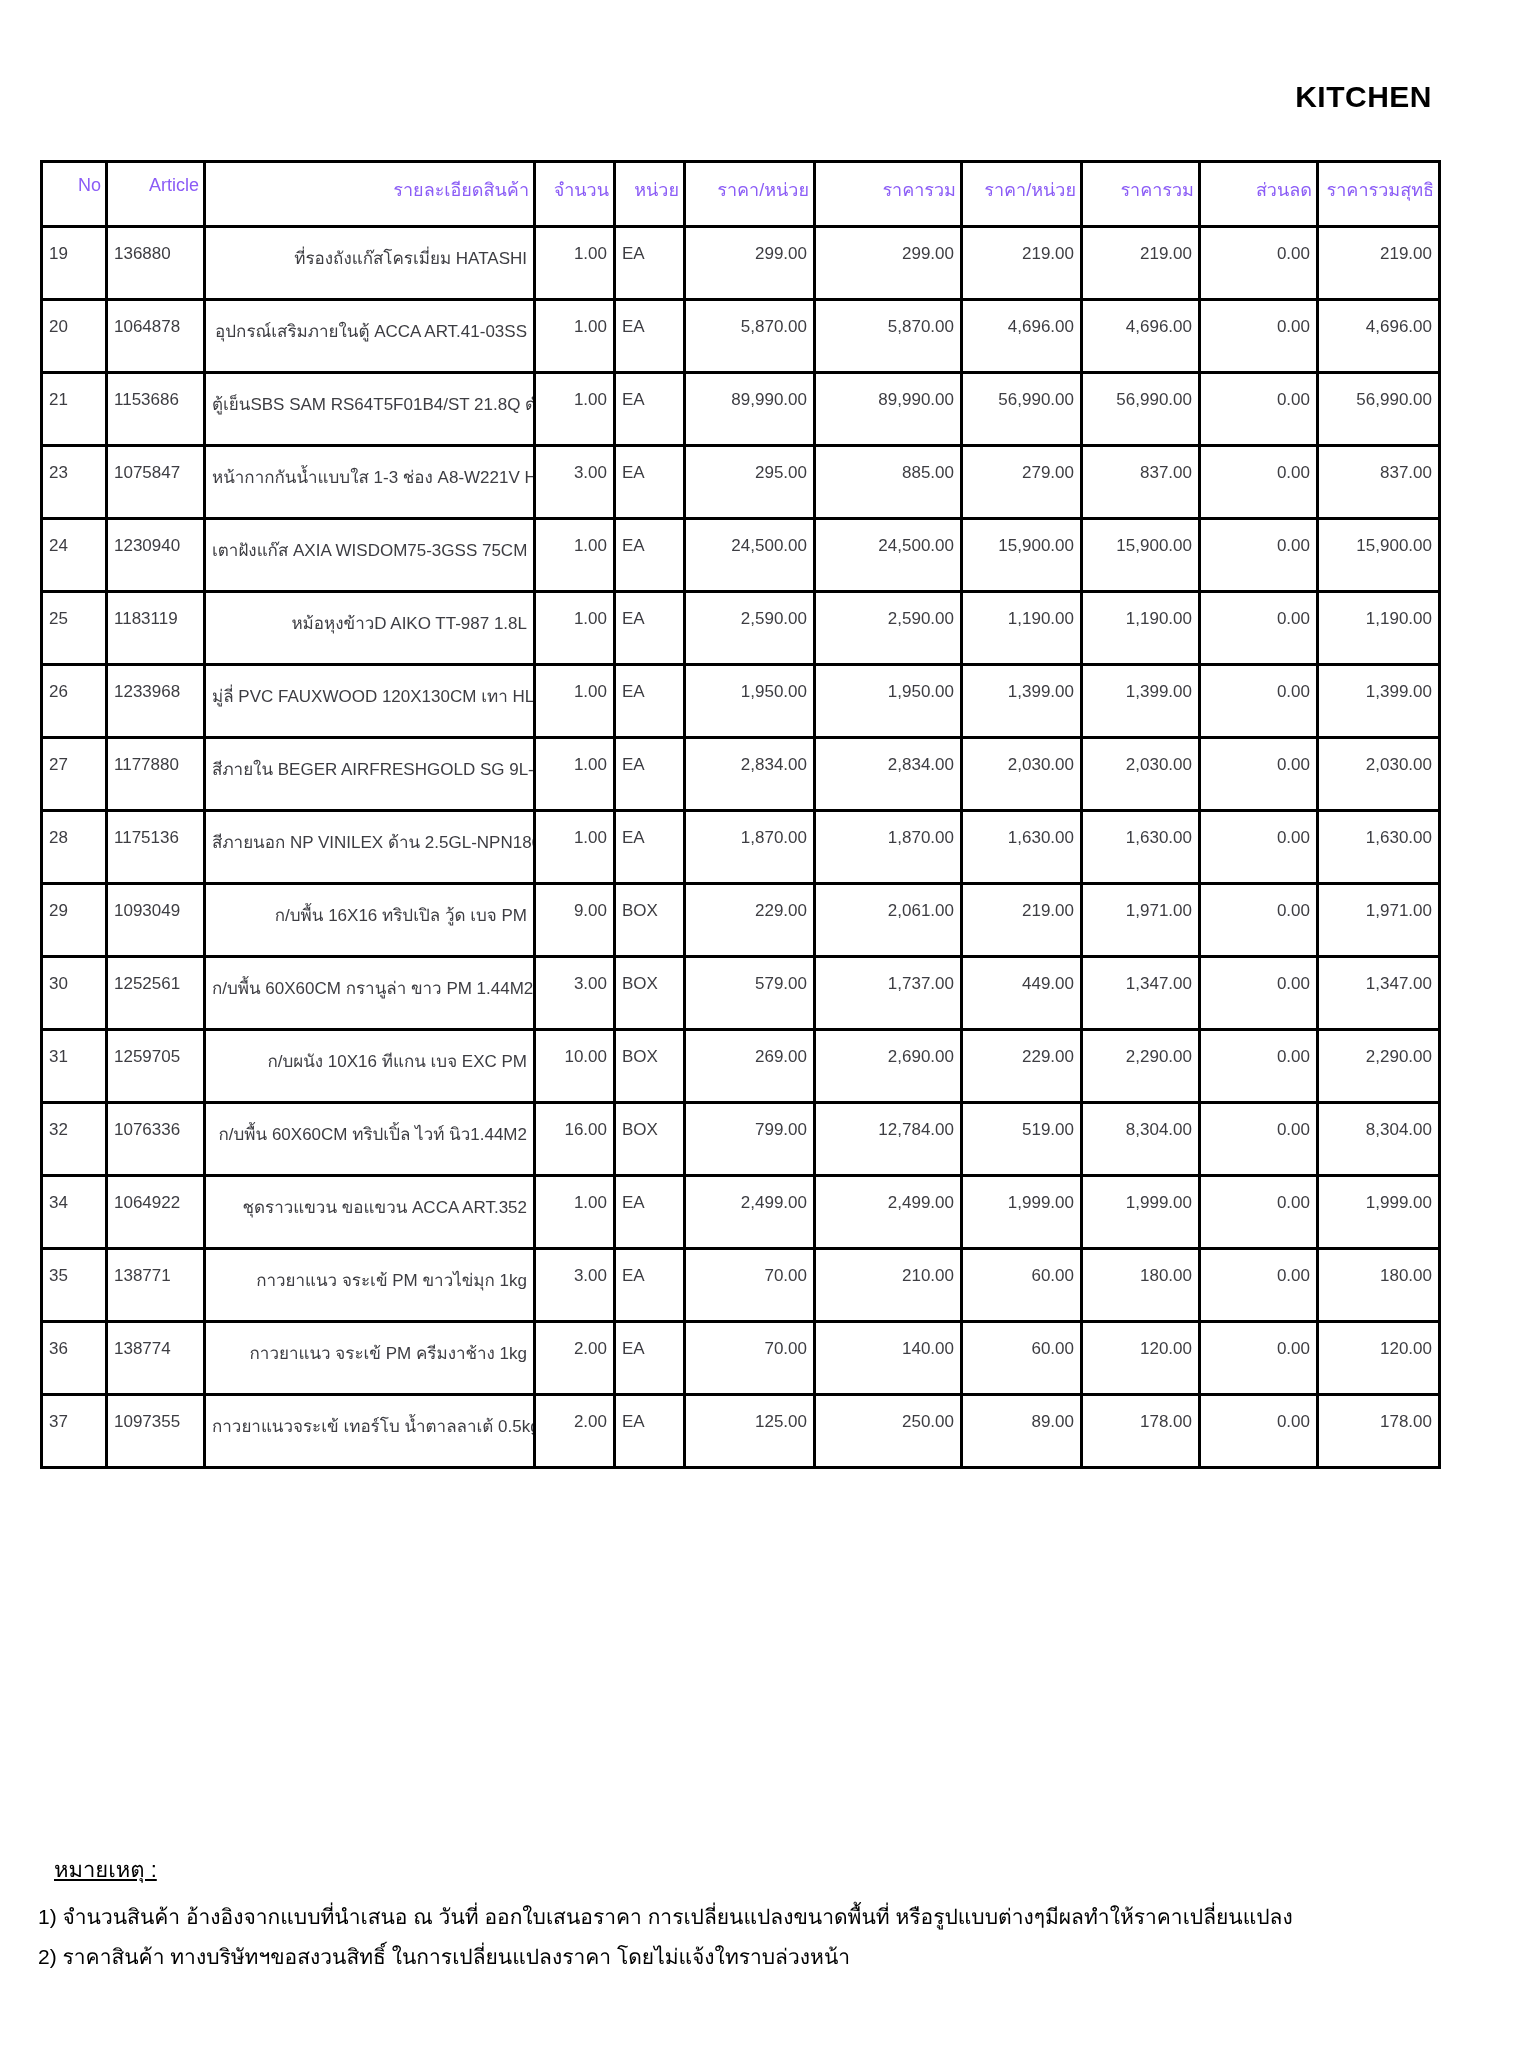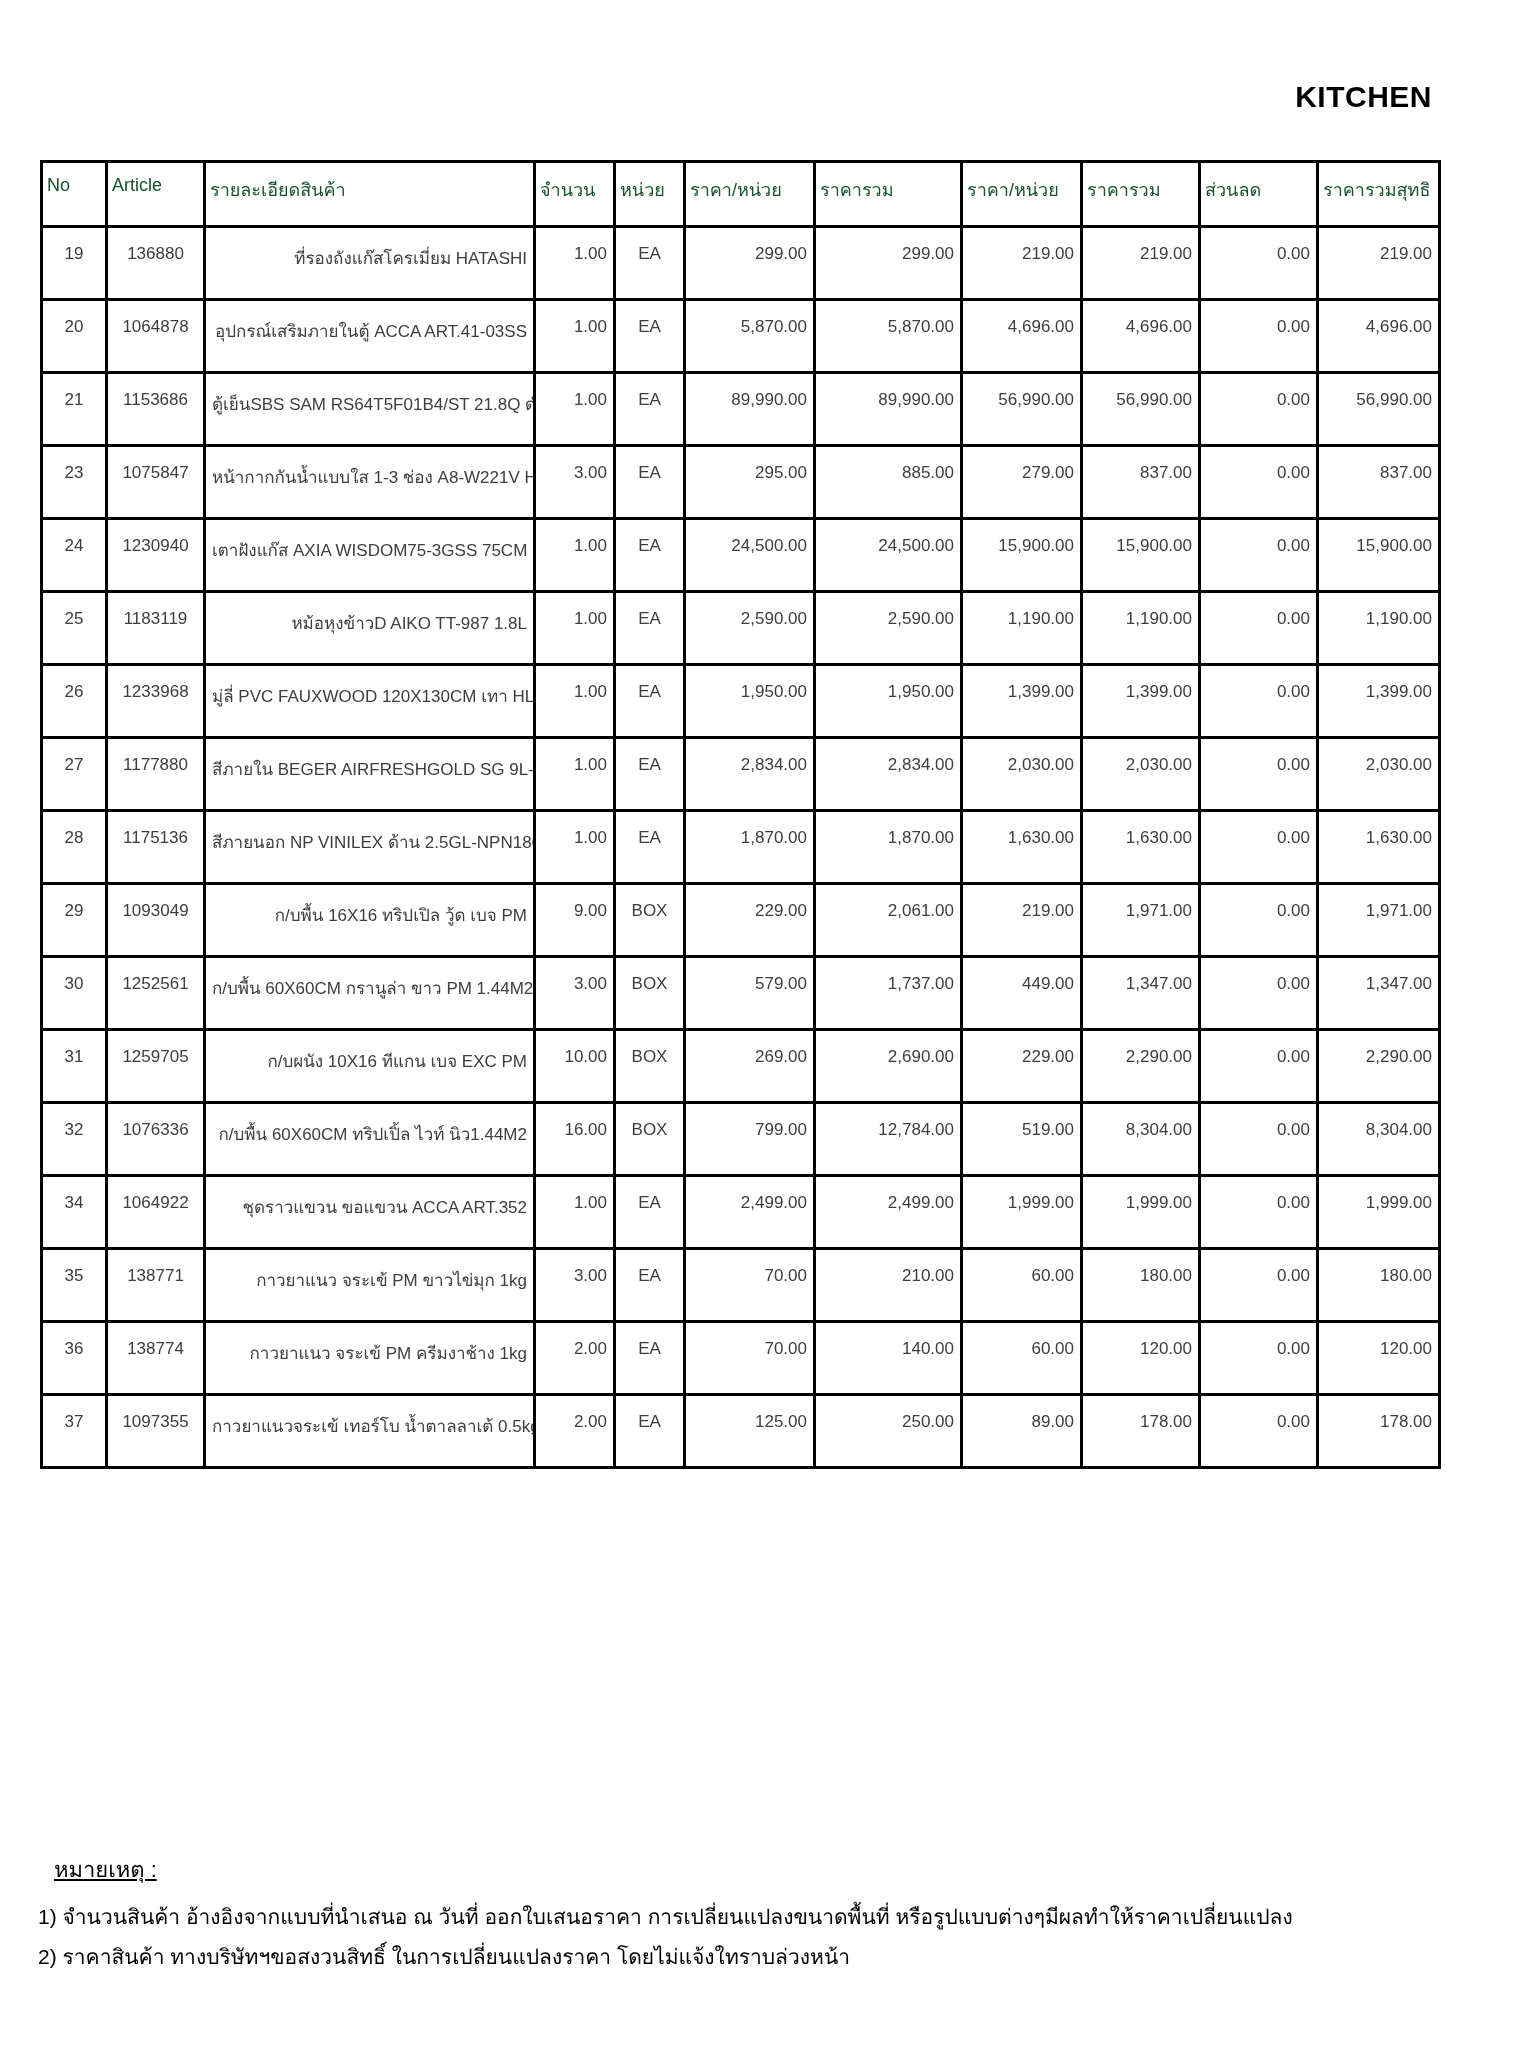--- a/index.html
+++ b/index.html
@@ -38,22 +38,22 @@
   table.quote th, table.quote td {
     border: 3px solid #000000;
     box-sizing: border-box;
     overflow: hidden;
     white-space: nowrap;
   }
   table.quote th {
     height: 65px;
     font-size: 18px;
     font-weight: normal;
-    color: #14532d;
-    text-align: left;
+    color: #8b5cf6;
+    text-align: right;
     vertical-align: top;
     padding: 12px 4px 0 4px;
   }
   table.quote td {
     height: 73px;
     font-size: 17px;
     color: #3d3d42;
     vertical-align: top;
     padding: 16px 6px 0 6px;
   }
@@ -63,21 +63,21 @@
   col.c2 { width: 330px; }
   col.c3 { width: 80px; }
   col.c4 { width: 70px; }
   col.c5 { width: 130px; }
   col.c6 { width: 147px; }
   col.c7 { width: 120px; }
   col.c8 { width: 118px; }
   col.c9 { width: 118px; }
   col.c10 { width: 122px; }
   
-  td.c0, td.c1, td.c4 { text-align: center; }
+  td.c0, td.c1, td.c4 { text-align: left; }
   td.c2 { text-align: right; padding-left: 8px; padding-top: 10px; }
   td.c3, td.c5, td.c6, td.c7, td.c8, td.c9, td.c10 { text-align: right; padding-right: 7px; }
   .notes {
     position: absolute;
     top: 1852px;
     left: 38px;
     width: 1460px;
     color: #000000;
   }
   .notes-heading {

